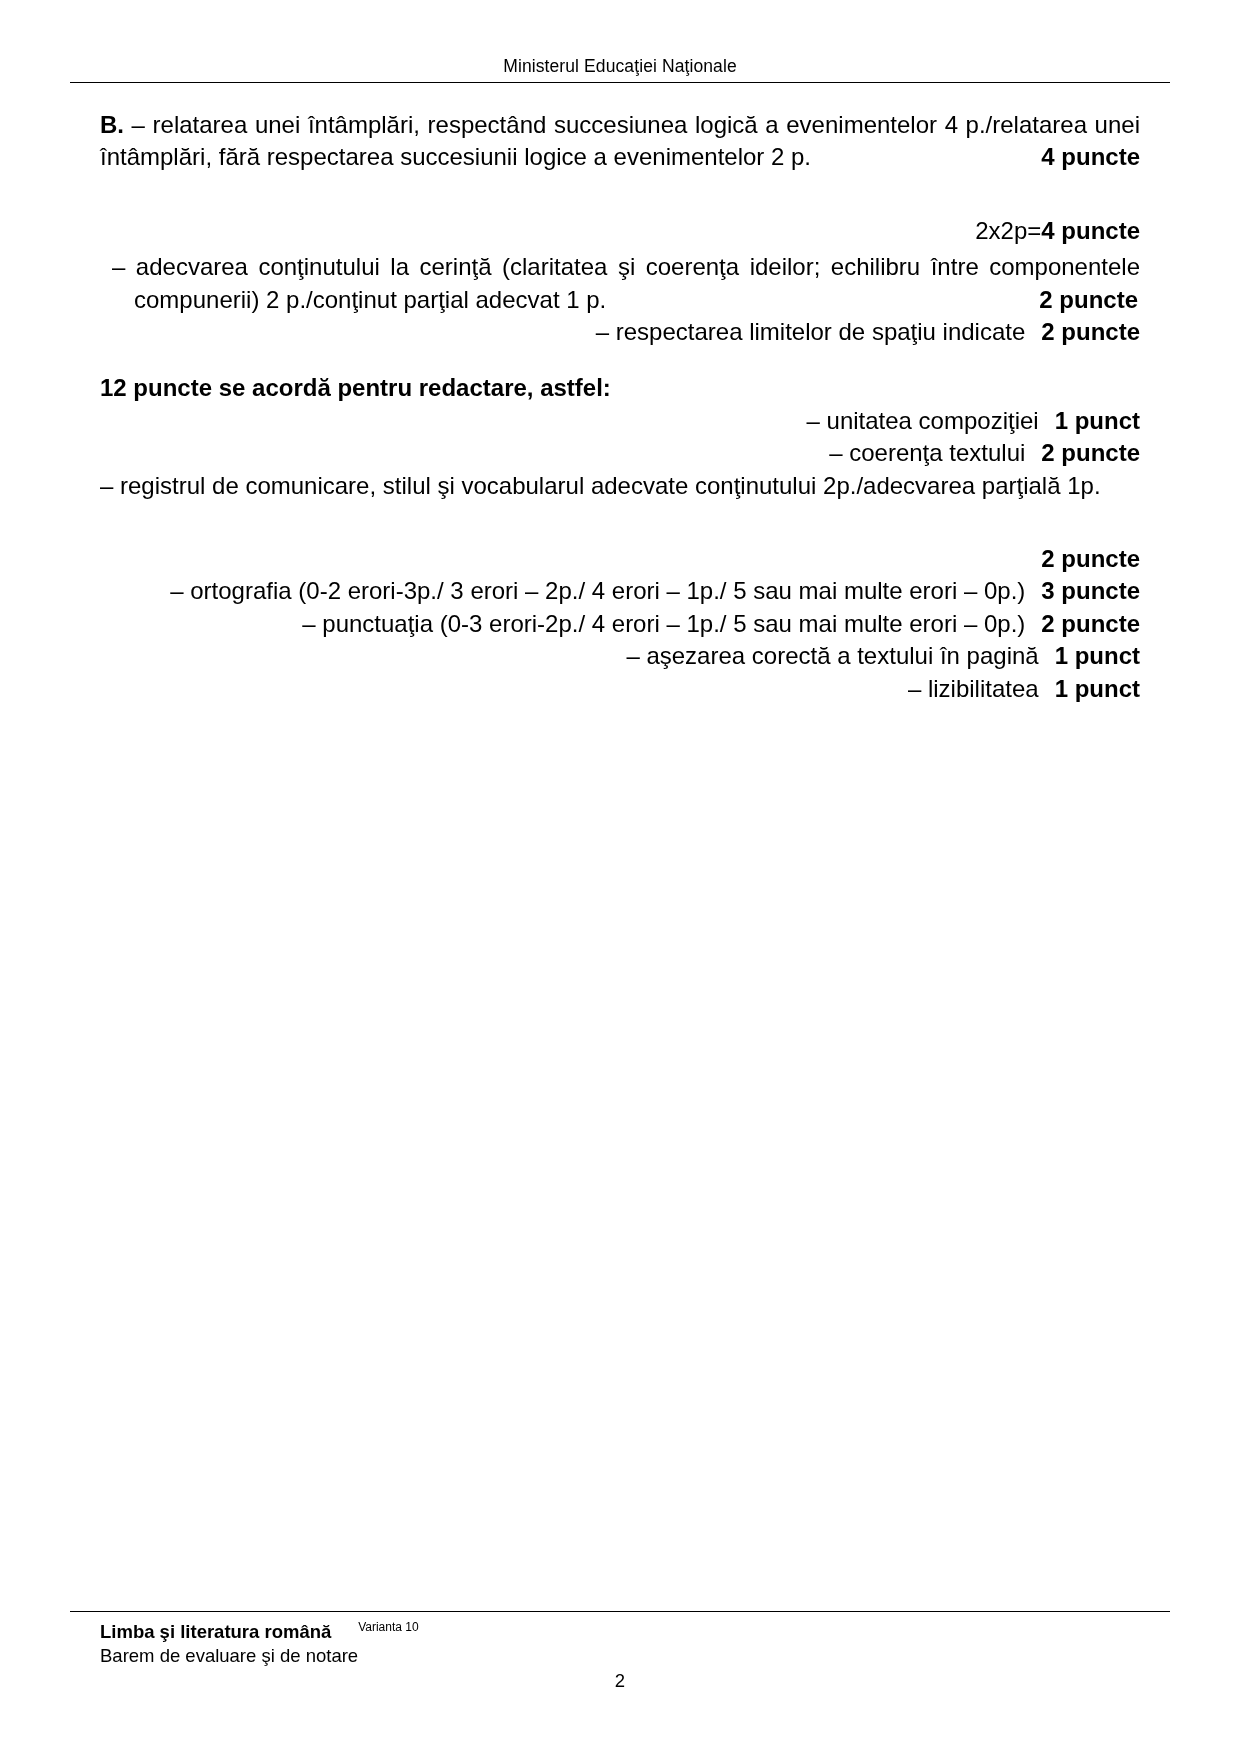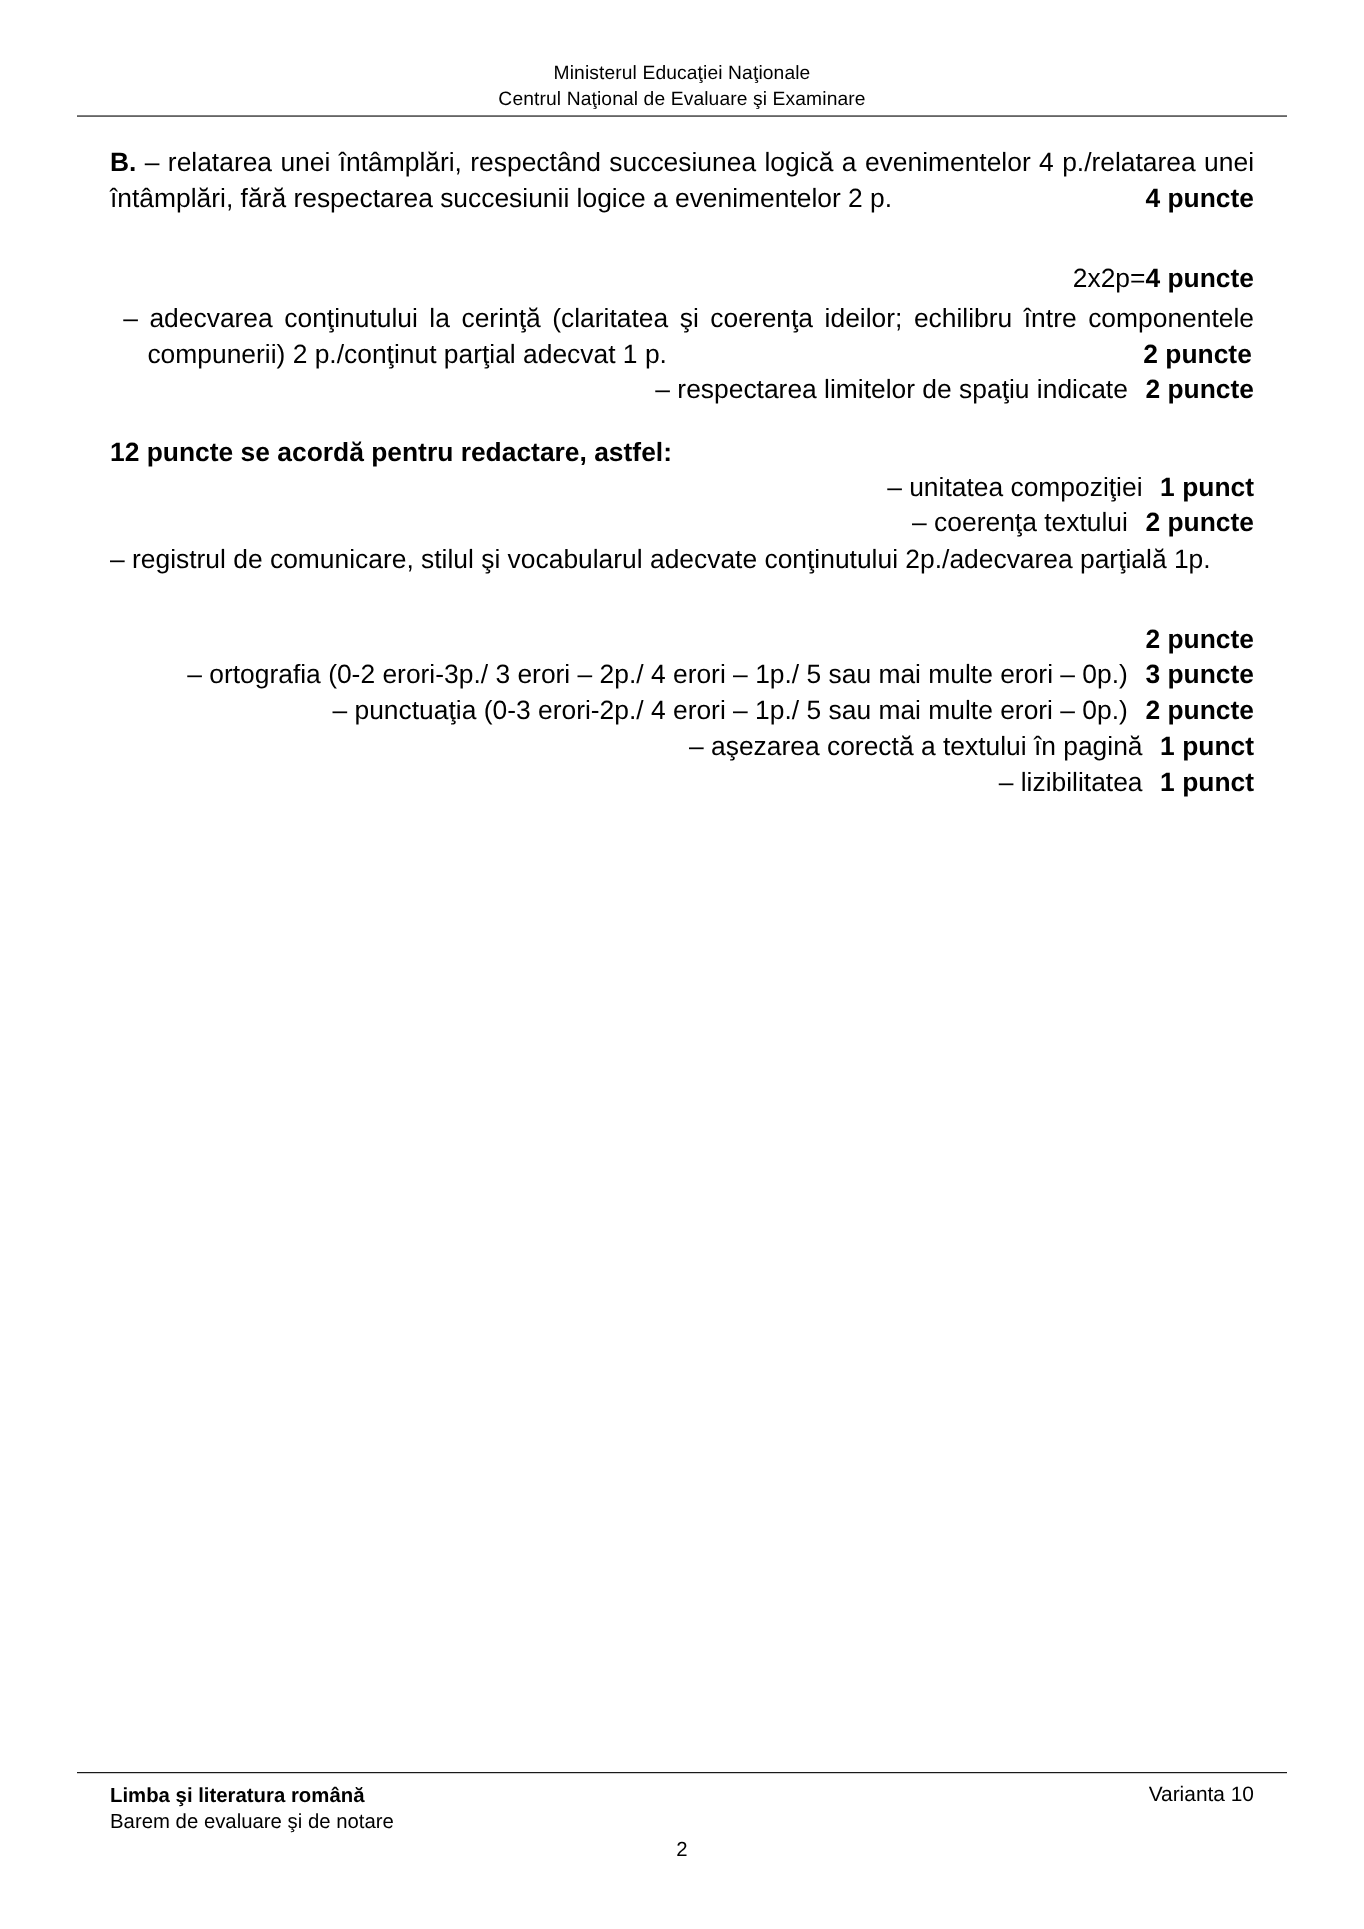--- a/index.html
+++ b/index.html
@@ -78,41 +78,39 @@
     bottom: 62px;
   }
   .footer-rule {
     border-bottom: 1.5px solid #000;
     margin-left: -30px;
     margin-right: -30px;
     margin-bottom: 8px;
   }
   .footer-cols {
     display: flex;
-    justify-content: space-between;
     align-items: flex-start;
     font-size: 18.5px;
     line-height: 1.3;
   }
   .footer-left .f-title { font-weight: bold; }
-  .footer-right { font-size: 19px; }
+  .footer-right { font-size: 12px; }
   .page-number {
     text-align: center;
     font-size: 18.5px;
     margin-top: 2px;
   }
 </style>
 </head>
 <body>
 
 <div class="page">
 
   <div class="doc-header">
     <div>Ministerul Educaţiei Naţionale</div>
-    <div>Centrul Naţional de Evaluare şi Examinare</div>
   </div>
   <div class="header-rule"></div>
 
   <div class="content">
 
     <div class="block-b">
       <span class="bold">B.</span><span> – relatarea unei întâmplări, respectând succesiunea logică a evenimentelor 4 p./relatarea unei întâmplări, fără respectarea succesiunii logice a evenimentelor 2 p.</span>
       <span class="bold" style="float:right;">4 puncte</span>
     </div>
 

